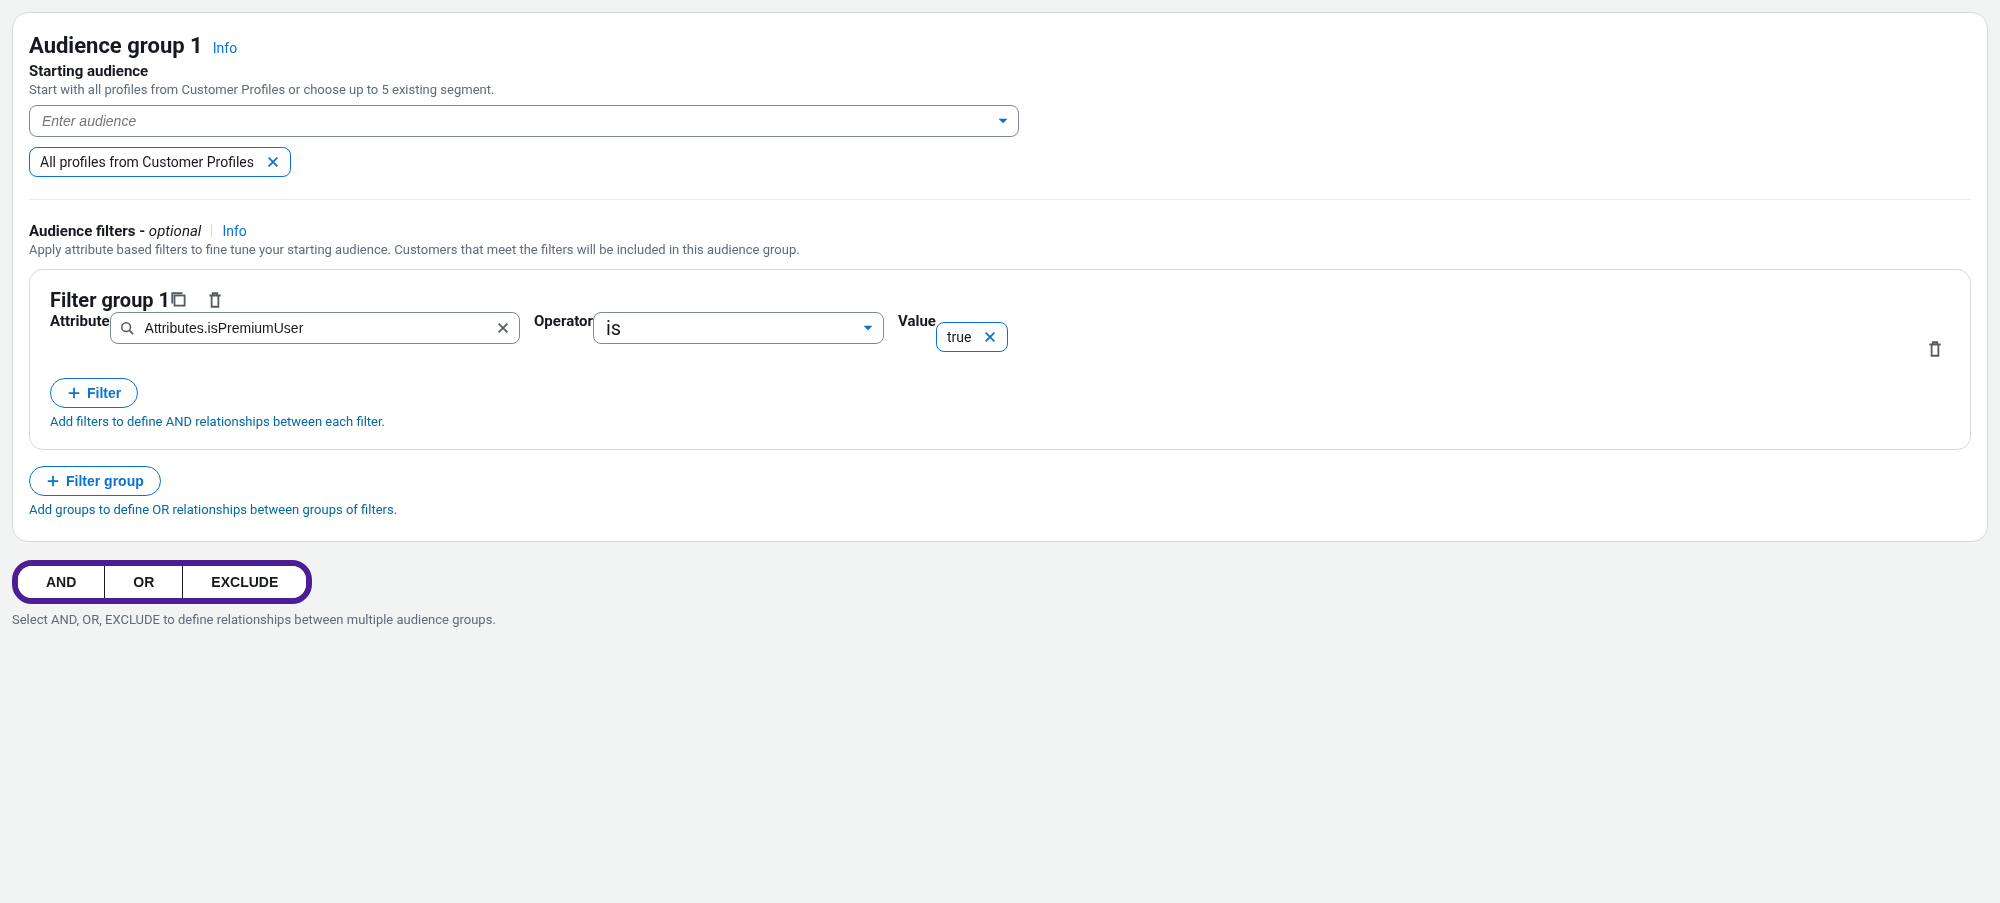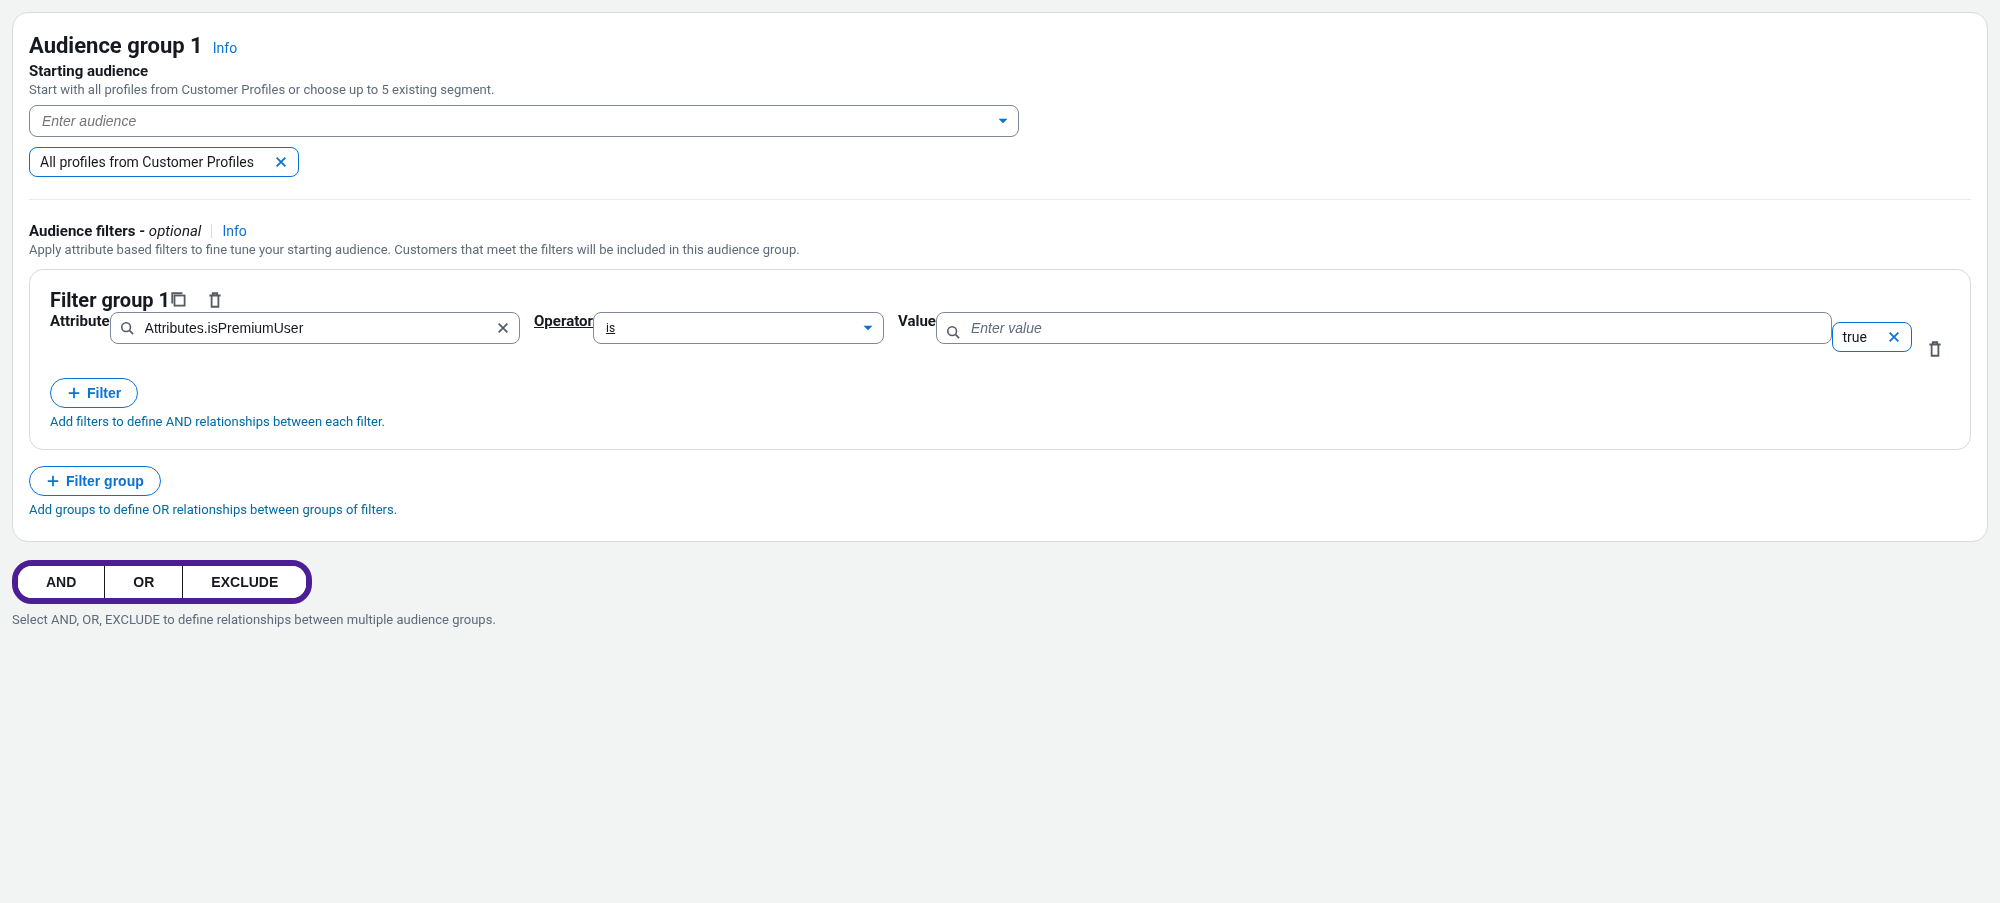--- a/index.html
+++ b/index.html
@@ -67,21 +67,21 @@
     position: absolute;
     right: 10px;
     top: 50%;
     transform: translateY(-50%);
     color: #0972d3;
     pointer-events: none;
   }
   .token {
     display: inline-flex;
     align-items: center;
-    gap: 20px;
+    gap: 12px;
     border: 1px solid #0972d3;
     border-radius: 8px;
     padding: 6px 10px;
     margin-top: 10px;
     font-size: 14px;
     color: #16191f;
     background: #fff;
   }
   .token .x-icon {
     cursor: pointer;
@@ -139,21 +139,21 @@
     color: #545b64;
     display: inline-flex;
   }
   .filter-row {
     display: flex;
     gap: 14px;
     align-items: flex-start;
   }
   .filter-col { display: flex; flex-direction: row; }
   .col-attr { flex: 0 0 470px; }
-  .col-op   { flex: 0 0 350px; text-decoration: underline; }
+  .col-op   { flex: 0 0 350px; }
   .col-val  { flex: 1 1 auto; }
   .col-del  { flex: 0 0 24px; padding-top: 28px; }
   .col-label {
     font-size: 15px;
     font-weight: 700;
     margin-bottom: 6px;
   }
   .search-input {
     position: relative;
     width: 100%;
@@ -190,21 +190,21 @@
   .op-select {
     position: relative;
     width: 100%;
   }
   .op-select .select-box {
     width: 100%;
     height: 32px;
     border: 1px solid #7d8998;
     border-radius: 8px;
     padding: 4px 32px 4px 12px;
-    font-size: 12px;
+    font-size: 20px;
     display: flex;
     align-items: center;
     cursor: pointer;
     background: #fff;
   }
   .pill-button {
     display: inline-flex;
     align-items: center;
     gap: 6px;
     border: 1px solid #0972d3;
@@ -335,29 +335,20 @@
             <span class="caret-down">
               <svg width="12" height="12" viewBox="0 0 16 16">
                   <path d="M2 5 L8 11 L14 5 Z" fill="currentColor"></path>
                 </svg>
             </span>
           </div>
         </div>
 
         <div class="filter-col col-val">
           <div class="col-label">Value</div>
-          <div class="search-input">
-            <span class="search-icon">
-              <svg width="14" height="14" viewBox="0 0 16 16">
-                  <circle cx="7" cy="7" r="5" fill="none" stroke="currentColor" stroke-width="1.8"></circle>
-                  <path d="M11 11 L15 15" stroke="currentColor" stroke-width="1.8"></path>
-                </svg>
-            </span>
-            <input type="text" placeholder="Enter value" style="">
-          </div>
           <div class="token">
             <span>true</span>
             <span class="x-icon">
               <svg width="14" height="14" viewBox="0 0 16 16">
                   <path d="M3 3 L13 13 M13 3 L3 13" stroke="currentColor" stroke-width="2" fill="none"></path>
                 </svg>
             </span>
           </div>
         </div>
 

